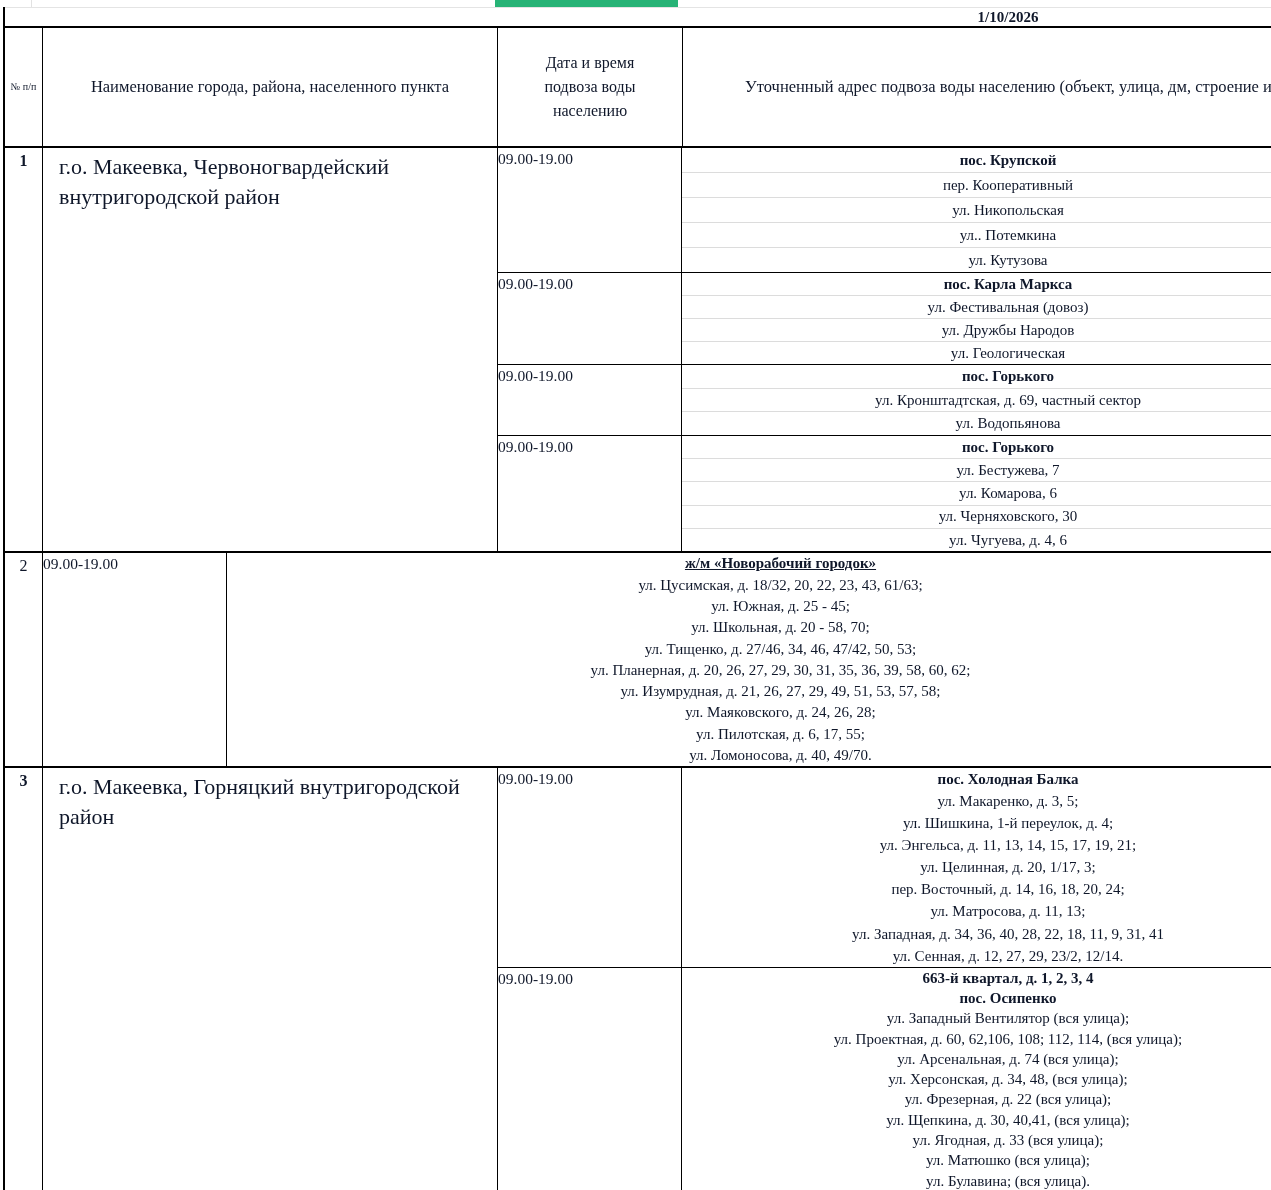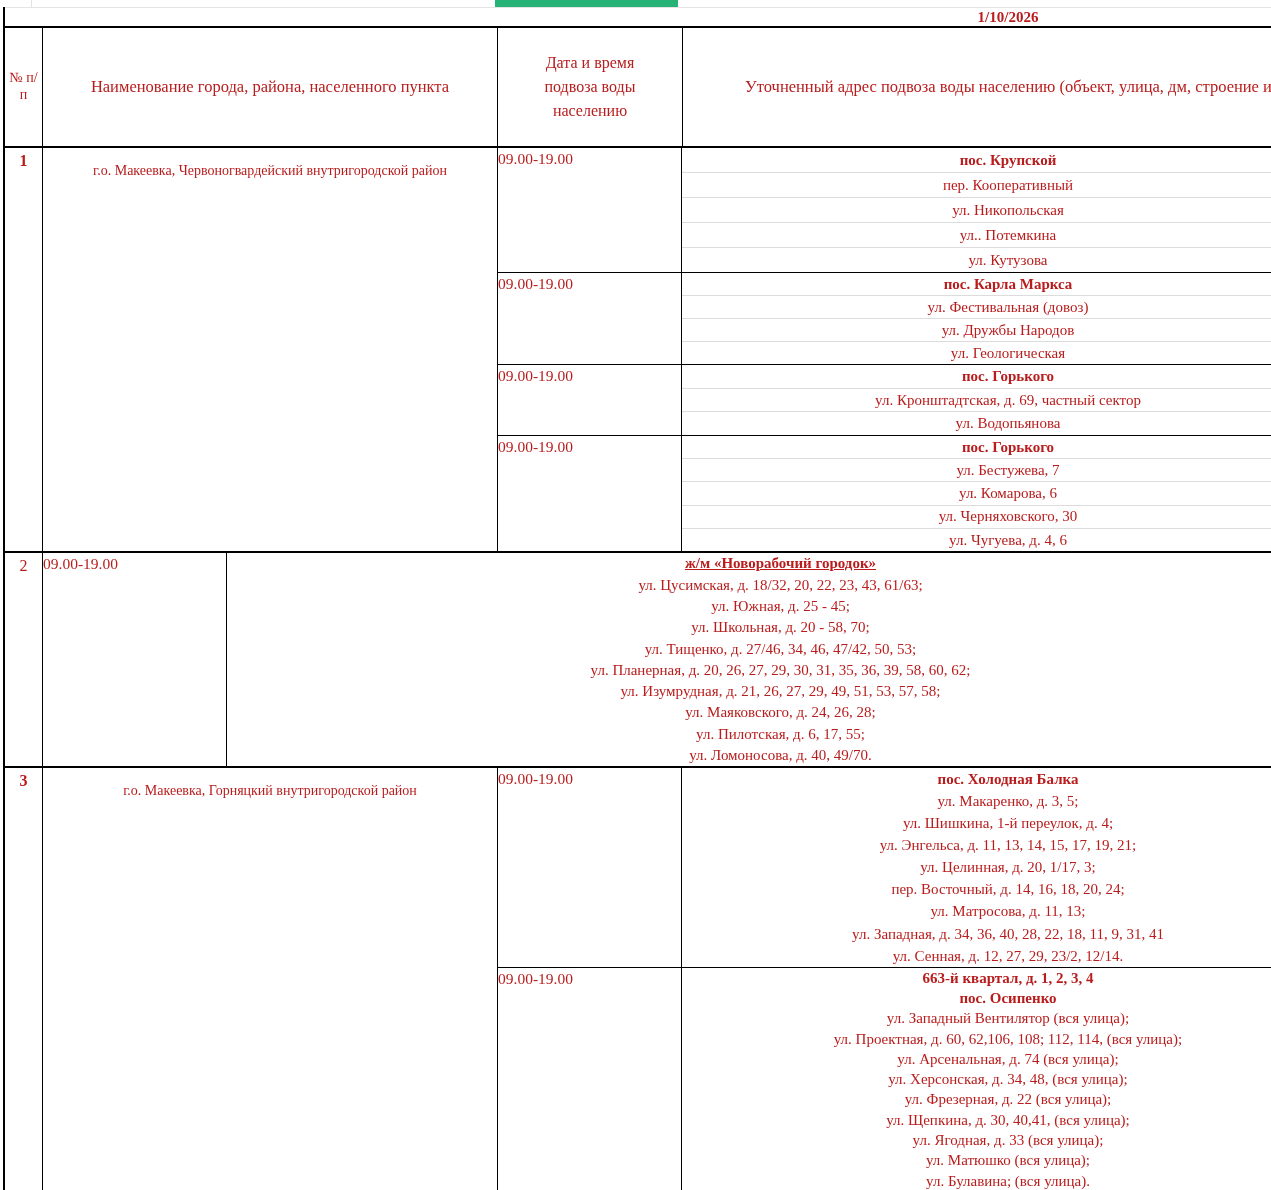--- a/index.html
+++ b/index.html
@@ -1,43 +1,43 @@
 <!DOCTYPE html>
 <html><head>
 <meta charset="utf-8">
 <style>
   html,body{margin:0;padding:0;background:#ffffff;}
   .page{
     position:relative; width:1271px; height:1190px; overflow:hidden;
-    background:#ffffff; font-family:"Liberation Serif","DejaVu Serif",serif; color:#b91c1c;
+    background:#ffffff; font-family:"Liberation Serif","DejaVu Serif",serif; color:#0f172a;
   }
   .sheet{position:absolute;left:0;top:0;width:1332px;}
   
   .top-strip{position:relative;height:7px;}
   .green-bar{position:absolute;left:495px;top:0;width:183px;height:7px;}
   .top-gridline{position:absolute;left:31px;top:0;width:1px;height:7px;background:#e2e2e2;}
   
   .tbl{position:absolute;left:3px;top:7px;width:1329px;border-left:2px solid #000;}
   
   .date-band{height:18px;border-top:1px solid #e4e4e4;border-bottom:2px solid #000;position:relative;}
   .date-label{position:absolute;left:677px;top:0;width:652px;text-align:center;
     font-weight:bold;font-size:15px;line-height:19px;}
   
   .hdr{display:flex;height:120px;border-bottom:2px solid #000;box-sizing:border-box;}
   .hdr>div{box-sizing:border-box;display:flex;align-items:center;justify-content:center;text-align:center;}
-  .h-num{width:37px;font-size:14px;line-height:1.2;justify-content:flex-start;text-align:left;padding:1px;}
+  .h-num{width:37px;font-size:10px;line-height:1.2;justify-content:flex-start;text-align:left;padding:1px;}
   .h-name{width:455px;border-left:1.5px solid #000;font-size:16.5px;padding:0 28px;}
   .h-time{width:185px;border-left:1.5px solid #000;font-size:16px;padding:0 28px;line-height:1.5;}
   .h-addr{flex:1;border-left:1.5px solid #000;font-size:16.5px;white-space:nowrap;overflow:hidden;}
   
   .brow{display:flex;box-sizing:border-box;border-bottom:2px solid #000;}
   .row1{height:405px;} .row2{height:215px;} .row3{height:425px;}
   .c-num{width:37px;box-sizing:border-box;text-align:center;padding-top:4px;font-size:16px;}
-  .c-name{width:455px;box-sizing:border-box;border-left:1.5px solid #000;text-align:center;
-    padding:14px 16px 0 16px;font-size:14px;line-height:1.35;}
+  .c-name{width:455px;box-sizing:border-box;border-left:1.5px solid #000;
+    padding:4px 16px 0 16px;font-size:22px;line-height:1.35;}
   .c-sections{flex:1;display:flex;flex-direction:column;border-left:1.5px solid #000;}
   .section{display:flex;box-sizing:border-box;border-bottom:1.5px solid #000;}
   .section:last-child{border-bottom:none;flex:1;}
   .s125{height:125px;} .s92{height:92px;} .s71{height:71px;} .s200{height:200px;}
   .c-time{width:184px;box-sizing:border-box;border-right:1.5px solid #000;
     text-align:left;padding-top:2px;font-size:15.5px;}
   .c-addr{flex:1;display:flex;flex-direction:column;}
   .a-line{flex:1;display:flex;align-items:center;justify-content:center;
     font-size:15px;line-height:1.1;box-sizing:border-box;}
   .gridlines .a-line:not(:last-child){border-bottom:1px solid #dcdcdc;}

